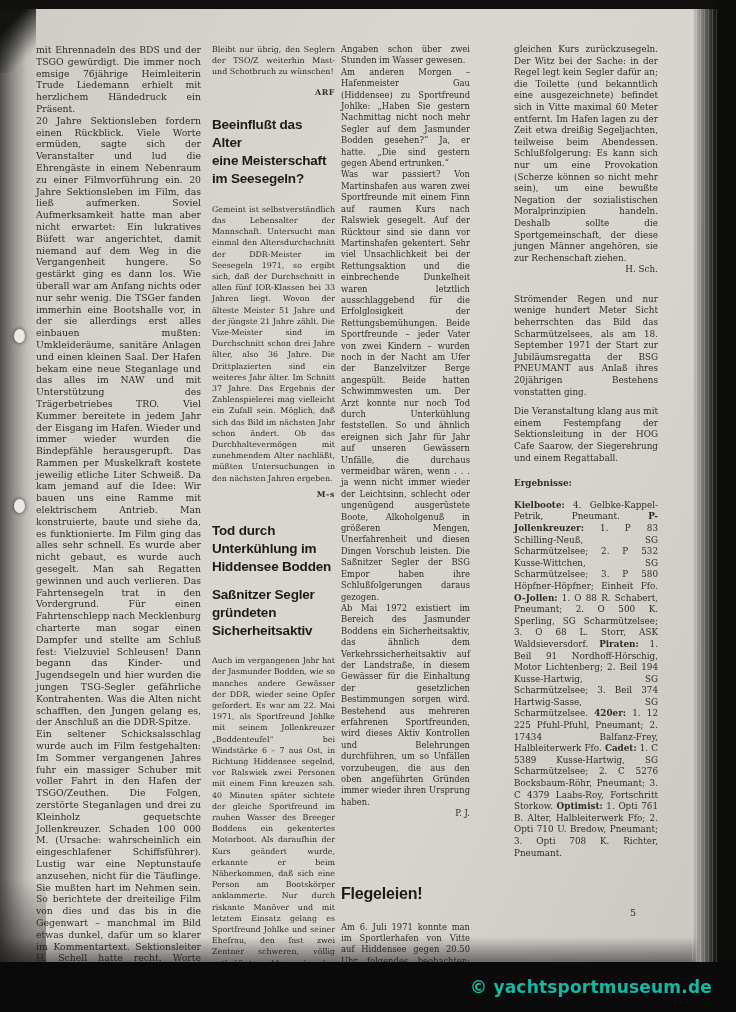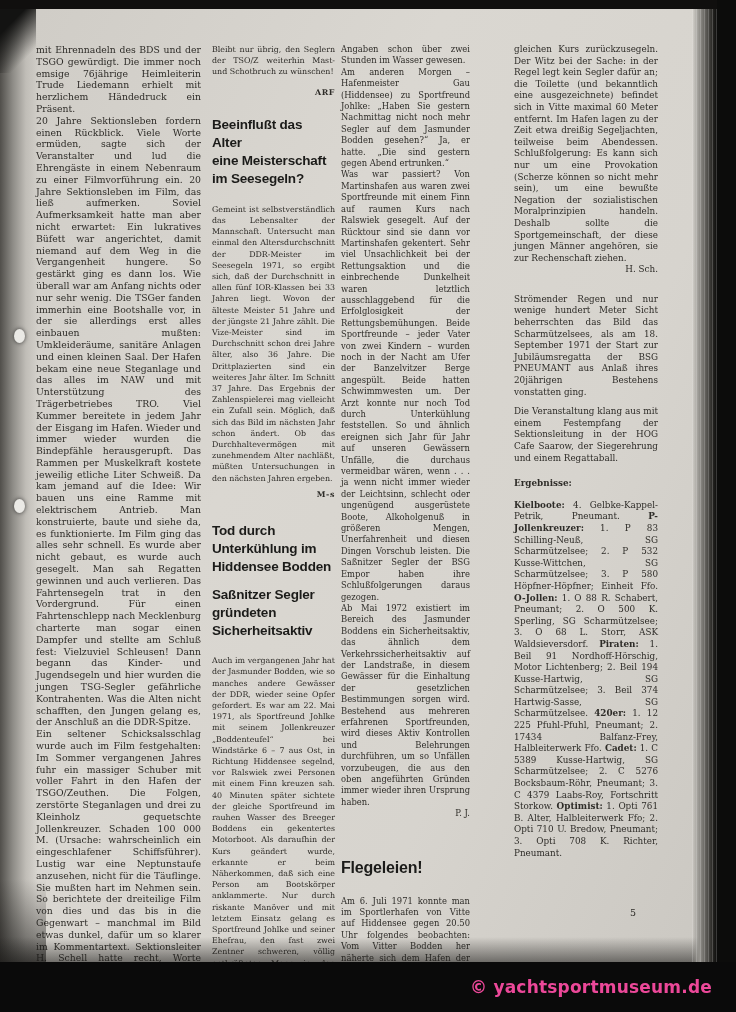--- a/index.html
+++ b/index.html
@@ -41,21 +41,21 @@
         white-space:pre-line;text-align:left;letter-spacing:-.2px;}
   .h-md{font-size:13.5px;line-height:18px;}
   .h-fleg{font-size:16px;line-height:20px;}
   .h-big{font-size:17.5px;line-height:25px;}
   .sign-own{text-align:right;font-weight:700;letter-spacing:.6px;}
   .sign-pull{text-align:right;margin-top:calc(-1 * var(--lh));}
   .bold{font-weight:700;}
   .results b{font-weight:700;}
   .pagenum{position:absolute;left:514px;top:898px;width:122px;text-align:right;
         font-size:9.5px;color:#2e2c28;}
-  .watermark{color:#ec4899;font-family:"DejaVu Sans",sans-serif;font-size:17px;font-weight:600;
+  .watermark{color:#14b8a6;font-family:"DejaVu Sans",sans-serif;font-size:17px;font-weight:600;
         letter-spacing:.2px;}
 </style>
 </head>
 <body>
 
 <div class="scan">
   <div class="paper">
 
     <div class="col c1">
       <p>mit Ehrennadeln des BDS und der TSGO gewürdigt. Die immer noch emsige 76jährige Heimleiterin Trude Liedemann erhielt mit herzlichem Händedruck ein Präsent.</p>
@@ -79,21 +79,21 @@
 Sicherheitsaktiv</p>
       <p style="margin-top:15px">Auch im vergangenen Jahr hat der Jasmunder Bodden, wie so manches andere Gewässer der DDR, wieder seine Opfer gefordert. Es war am 22. Mai 1971, als Sportfreund Johlke mit seinem Jollenkreuzer „Boddenteufel“ bei Windstärke 6 – 7 aus Ost, in Richtung Hiddensee segelnd, vor Ralswiek zwei Personen mit einem Finn kreuzen sah. 40 Minuten später sichtete der gleiche Sportfreund im rauhen Wasser des Breeger Boddens ein gekentertes Motorboot. Als daraufhin der Kurs geändert wurde, erkannte er beim Näherkommen, daß sich eine Person am Bootskörper anklammerte. Nur durch riskante Manöver und mit letztem Einsatz gelang es Sportfreund Johlke und seiner Ehefrau, den fast zwei Zentner schweren, völlig entkräfteten Mann in den Jollenkreuzer zu ziehen. Der Verunglückte war nach eigenen</p>
     </div>
 
     <div class="col c3">
       <p>Angaben schon über zwei Stunden im Wasser gewesen.</p>
       <p class="mt">Am anderen Morgen – Hafenmeister Gau (Hiddensee) zu Sportfreund Johlke: „Haben Sie gestern Nachmittag nicht noch mehr Segler auf dem Jasmunder Bodden gesehen?“ Ja, er hatte. „Die sind gestern gegen Abend ertrunken.“</p>
       <p class="mt">Was war passiert? Von Martinshafen aus waren zwei Sportfreunde mit einem Finn auf raumen Kurs nach Ralswiek gesegelt. Auf der Rücktour sind sie dann vor Martinshafen gekentert. Sehr viel Unsachlichkeit bei der Rettungsaktion und die einbrechende Dunkelheit waren letztlich ausschlaggebend für die Erfolglosigkeit der Rettungsbemühungen. Beide Sportfreunde – jeder Vater von zwei Kindern – wurden noch in der Nacht am Ufer der Banzelvitzer Berge angespült. Beide hatten Schwimmwesten um. Der Arzt konnte nur noch Tod durch Unterkühlung feststellen. So und ähnlich ereignen sich Jahr für Jahr auf unseren Gewässern Unfälle, die durchaus vermeidbar wären, wenn . . . ja wenn nicht immer wieder der Leichtsinn, schlecht oder ungenügend ausgerüstete Boote, Alkoholgenuß in größeren Mengen, Unerfahrenheit und diesen Dingen Vorschub leisten. Die Saßnitzer Segler der BSG Empor haben ihre Schlußfolgerungen daraus gezogen.</p>
       <p class="mt">Ab Mai 1972 existiert im Bereich des Jasmunder Boddens ein Sicherheitsaktiv, das ähnlich dem Verkehrssicherheitsaktiv auf der Landstraße, in diesem Gewässer für die Einhaltung der gesetzlichen Bestimmungen sorgen wird. Bestehend aus mehreren erfahrenen Sportfreunden, wird dieses Aktiv Kontrollen und Belehrungen durchführen, um so Unfällen vorzubeugen, die aus den oben angeführten Gründen immer wieder ihren Ursprung haben.</p>
       <p class="sign-pull">P. J.</p>
-      <p class="head h-fleg" style="margin-top:38px">Flegeleien!</p>
+      <p class="head h-fleg" style="margin-top:64px">Flegeleien!</p>
       <p style="margin-top:18px">Am 6. Juli 1971 konnte man im Sportlerhafen von Vitte auf Hiddensee gegen 20.50 Uhr folgendes beobachten: Vom Vitter Bodden her näherte sich dem Hafen der Drachen GO 27 mit drei jungen Männern an Bord. Er legte am inneren Steg an. Danach stieg die Besatzung, besagte drei junge Männer, aus, stellte sich auf dem Mittelsteg in Positur und . . . machte ihr kleines Geschäft vom Steg in das Wasser. Noch ehe wir auf diese Flegelei reagieren konnten, waren sie wieder an Bord und legten ab, um den</p>
     </div>
 
     <div class="col c4">
       <p>gleichen Kurs zurückzusegeln. Der Witz bei der Sache: in der Regel legt kein Segler dafür an; die Toilette (und bekanntlich eine ausgezeichnete) befindet sich in Vitte maximal 60 Meter entfernt. Im Hafen lagen zu der Zeit etwa dreißig Segeljachten, teilweise beim Abendessen. Schlußfolgerung: Es kann sich nur um eine Provokation (Scherze können so nicht mehr sein), um eine bewußte Negation der sozialistischen Moralprinzipien handeln. Deshalb sollte die Sportgemeinschaft, der diese jungen Männer angehören, sie zur Rechenschaft ziehen.</p>
       <p class="sign-pull">H. Sch.</p>
       <p style="margin-top:18px">Strömender Regen und nur wenige hundert Meter Sicht beherrschten das Bild das Scharmützelsees, als am 18. September 1971 der Start zur Jubiläumsregatta der BSG PNEUMANT aus Anlaß ihres 20jährigen Bestehens vonstatten ging.</p>
       <p style="margin-top:8px">Die Veranstaltung klang aus mit einem Festempfang der Sektionsleitung in der HOG Cafe Saarow, der Siegerehrung und einem Regattaball.</p>
       <p class="bold" style="margin-top:14px">Ergebnisse:</p>
       <p class="results" style="margin-top:10px"><b>Kielboote:</b> 4. Gelbke-Kappel-Petrik, Pneumant. <b>P-Jollenkreuzer:</b> 1. P 83 Schilling-Neuß, SG Scharmützelsee; 2. P 532 Kusse-Wittchen, SG Scharmützelsee; 3. P 580 Höpfner-Höpfner; Einheit Ffo. <b>O-Jollen:</b> 1. O 88 R. Schabert, Pneumant; 2. O 500 K. Sperling, SG Scharmützelsee; 3. O 68 L. Storr, ASK Waldsieversdorf. <b>Piraten:</b> 1. Beil 91 Nordhoff-Hörschig, Motor Lichtenberg; 2. Beil 194 Kusse-Hartwig, SG Scharmützelsee; 3. Beil 374 Hartwig-Sasse, SG Scharmützelsee. <b>420er:</b> 1. 12 225 Pfuhl-Pfuhl, Pneumant; 2. 17434 Balfanz-Frey, Halbleiterwerk Ffo. <b>Cadet:</b> 1. C 5389 Kusse-Hartwig, SG Scharmützelsee; 2. C 5276 Bocksbaum-Röhr, Pneumant; 3. C 4379 Laabs-Roy, Fortschritt Storkow. <b>Optimist:</b> 1. Opti 761 B. Alter, Halbleiterwerk Ffo; 2. Opti 710 U. Bredow, Pneumant; 3. Opti 708 K. Richter, Pneumant.</p>

